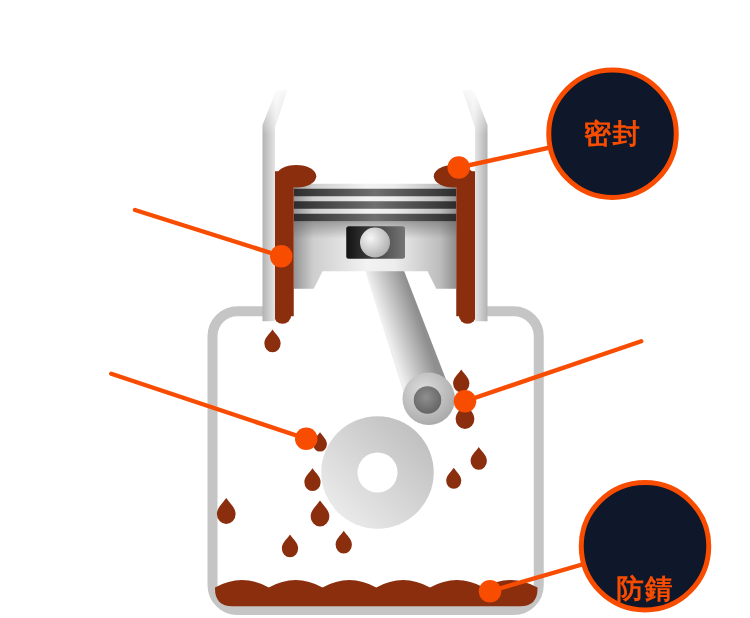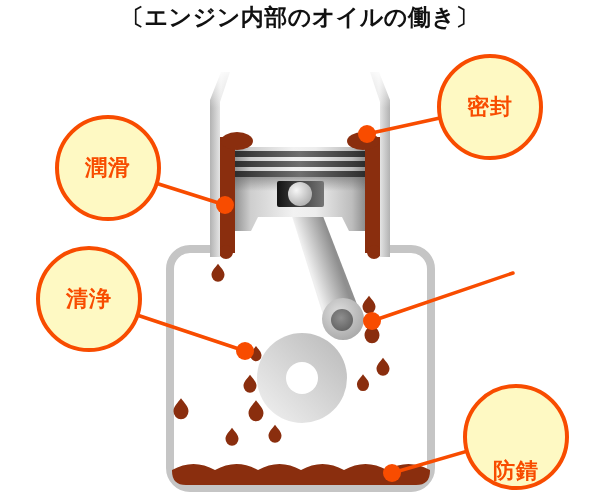--- a/index.html
+++ b/index.html
@@ -11,31 +11,30 @@
   #title{
     position:absolute;top:2px;left:0;width:600px;text-align:center;
     font-size:23px;font-weight:600;color:#111;letter-spacing:0.5px;white-space:nowrap;
   }
   svg{position:absolute;top:0;left:0;}
   .oil{fill:var(--oil,#8a2e0e);}
   .leader{stroke:var(--accent,#f84c00);stroke-width:3.5;stroke-linecap:round;}
   .dot{fill:var(--accent,#f84c00);}
   .callout{
     position:absolute;width:106px;height:106px;border-radius:50%;
-    background:#fef9c3;border:4px solid var(--accent,#f84c00);box-sizing:border-box;
+    background:#0f172a;border:4px solid var(--accent,#f84c00);box-sizing:border-box;
     display:flex;align-items:center;justify-content:center;
     color:var(--accent,#f84c00);font-size:22px;font-weight:bold;letter-spacing:1px;
   }
 </style>
 </head>
 <body>
 
 <div id="stage" style="--accent: #f84c00; --oil: #8a2e0e; --case: #c5c5c5;">
 
-  <div id="title">〔エンジン内部のオイルの働き〕</div>
 
   <svg width="600" height="494" viewBox="0 0 600 494">
     <defs>
       <linearGradient id="gradWallL" x1="0" y1="0" x2="1" y2="0">
         <stop offset="0" stop-color="#b2b2b2"></stop>
           <stop offset="0.55" stop-color="#e9e9e9"></stop>
           <stop offset="1" stop-color="#cfcfcf"></stop>
       </linearGradient>
       <linearGradient id="gradWallR" x1="0" y1="0" x2="1" y2="0">
         <stop offset="0" stop-color="#cfcfcf"></stop>
@@ -163,26 +162,20 @@
 
     <g>
       <circle class="dot" cx="225" cy="205" r="9"></circle>
       <circle class="dot" cx="367" cy="134" r="9"></circle>
       <circle class="dot" cx="245" cy="351" r="9"></circle>
       <circle class="dot" cx="372" cy="321" r="9"></circle>
       <circle class="dot" cx="392" cy="473" r="9"></circle>
     </g>
   </svg>
 
-  <div class="callout" style="left:55px;top:115px;">
-    <span>潤滑</span>
-  </div>
   <div class="callout" style="left:437px;top:54px;">
     <span>密封</span>
-  </div>
-  <div class="callout" style="left:36px;top:246px;">
-    <span>清浄</span>
   </div>
   <div class="callout" style="left:463px;top:384px;align-items:flex-end;">
     <span>防錆</span>
   </div>
 
 </div>
 
 </body></html>

